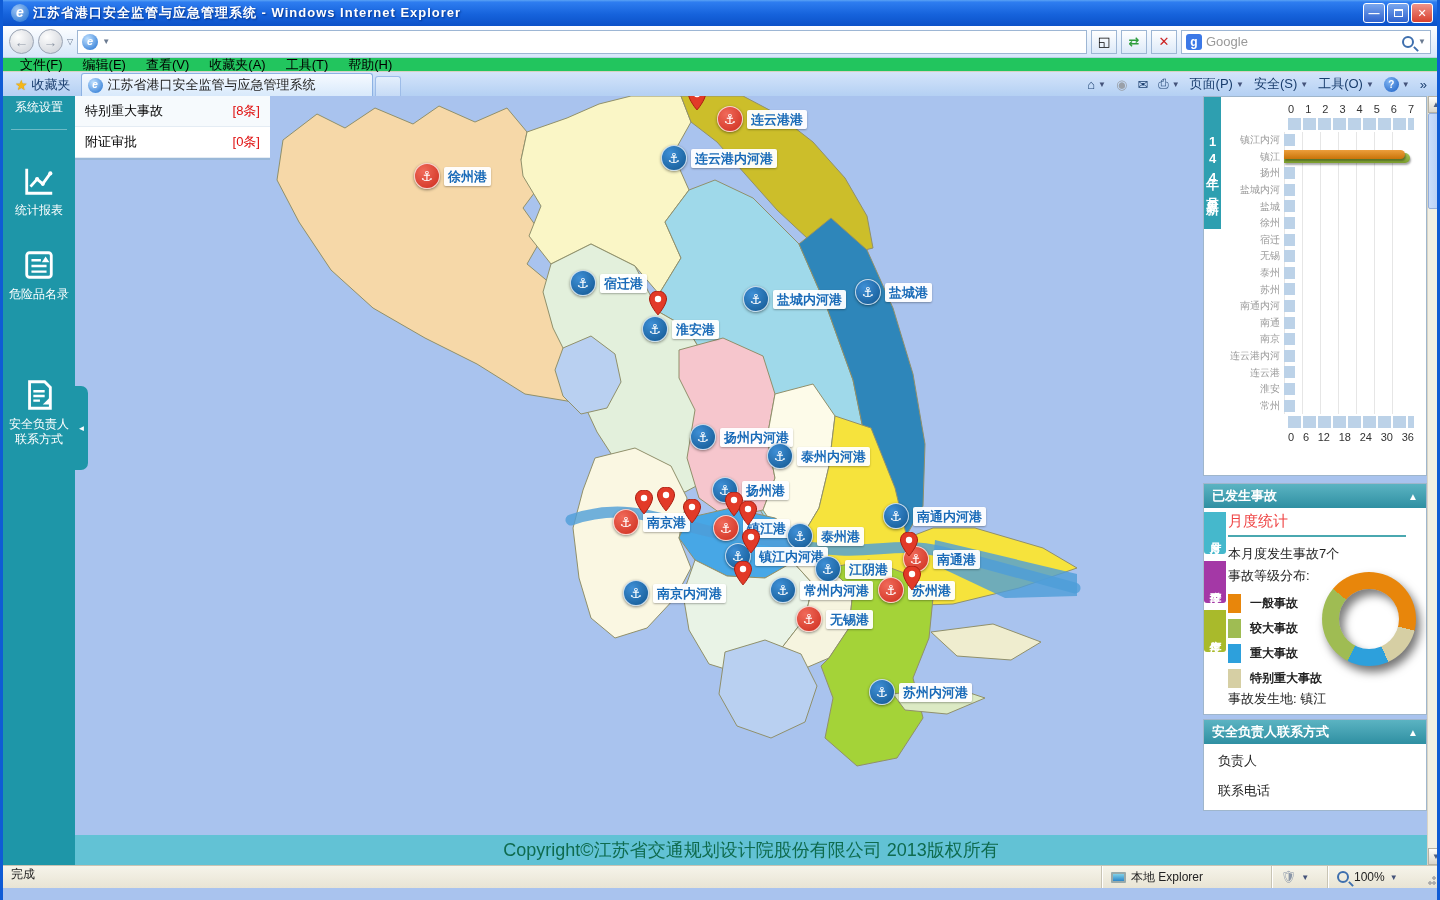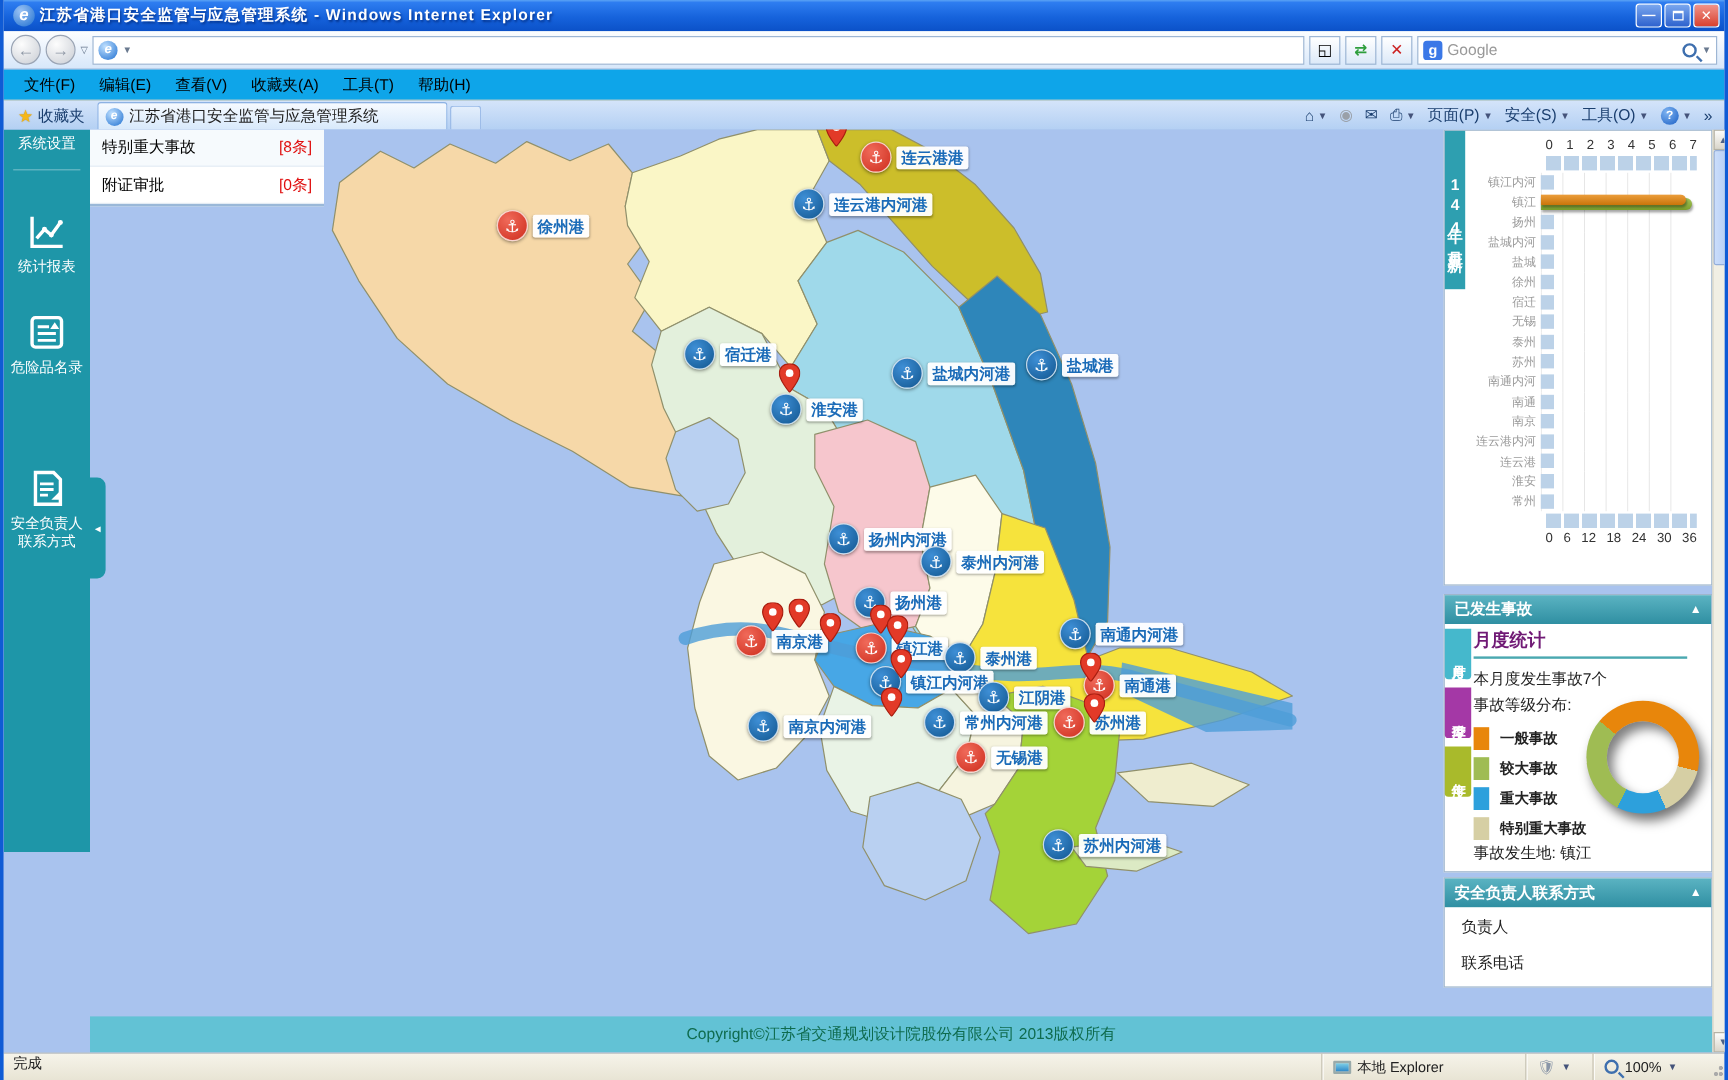--- a/index.html
+++ b/index.html
@@ -32,41 +32,41 @@
     display:flex;align-items:center;justify-content:center;font-size:13px;}
   .sqbtn.refresh{color:#2E9E3C;font-weight:bold;}
   .sqbtn.stop{color:#CC2222;font-weight:bold;}
   .searchbox{width:250px;height:24px;background:#fff;border:1px solid #9DB6D4;display:flex;align-items:center;padding:0 4px;gap:4px;}
   .gicon{width:16px;height:16px;background:#3B78E7;border-radius:3px;color:#fff;font-size:12px;font-weight:bold;text-align:center;line-height:16px;}
   .searchbox input{border:none;outline:none;flex:1;font-size:13px;color:#444;}
   .searchbox input::placeholder{color:#999;}
   .mag{width:12px;height:12px;border:2px solid #3E6FAE;border-radius:50%;position:relative;}
   .mag::after{content:"";position:absolute;width:6px;height:2px;background:#3E6FAE;transform:rotate(45deg);left:9px;top:10px;}
   
-  .menurow{height:26px;background:#0ea5e9;border-bottom:1px solid #D6D2C2;display:flex;align-items:flex-end;padding:0 8px;gap:2px;}
+  .menurow{height:14px;background:#22c55e;border-bottom:1px solid #D6D2C2;display:flex;align-items:center;padding:0 8px;gap:2px;}
   .menuitem{font-size:13px;color:#000;padding:3px 9px;}
   
   .tabrow{height:24px;background:linear-gradient(#D4E4FA,#B4D0F3);display:flex;align-items:flex-end;padding:0 2px;}
   .favbtn{display:flex;align-items:center;gap:4px;font-size:13px;padding:0 10px;height:22px;color:#1A3E6E;}
   .star{color:#F5B718;font-size:14px;text-shadow:0 0 1px #B57F00;}
   .tab{display:flex;align-items:center;gap:5px;width:292px;height:23px;padding:0 6px;font-size:13px;color:#222;
     background:linear-gradient(#F6FAFF,#D8E9FB);border:1px solid #8DB2E3;border-bottom:none;border-radius:3px 3px 0 0;}
   .tab .ie-mini2{width:15px;height:15px;border-radius:50%;background:radial-gradient(circle at 35% 30%,#BFE0FF,#1E6FD0);
     color:#fff;font-size:10px;font-weight:bold;font-style:italic;text-align:center;line-height:14px;flex:none;}
   .tab span{white-space:nowrap;overflow:hidden;}
   .tabstub{width:26px;height:20px;background:linear-gradient(#E4EFFC,#C6DBF6);border:1px solid #9DBCE8;border-bottom:none;border-radius:3px 3px 0 0;margin-left:2px;}
   .cmdbar{margin-left:auto;display:flex;align-items:center;gap:10px;padding:0 8px;height:24px;font-size:13px;color:#1A3E6E;}
   .cmditem{display:flex;align-items:center;gap:3px;}
   .cmdico{font-size:13px;}
   .drop{font-size:8px;color:#44537A;}
   .helpcirc{width:15px;height:15px;border-radius:50%;background:radial-gradient(circle at 35% 30%,#7FB4F2,#1B5FC4);color:#fff;font-size:10px;font-weight:bold;text-align:center;line-height:15px;}
   
   .viewport{position:relative;width:1440px;height:769px;background:#A9C3EE;overflow:hidden;}
   
-  .sidebar{position:absolute;left:0;top:0;width:72px;height:602px;background:#1E96A8;color:#fff;z-index:8;}
+  .sidebar{position:absolute;left:0;top:0;width:72px;height:769px;background:#1E96A8;color:#fff;z-index:8;}
   .sb-item{display:flex;flex-direction:column;align-items:center;gap:5px;padding:10px 2px;text-align:center;}
   .sb-item .lbl{font-size:12px;line-height:15px;}
   .sb-item svg{width:34px;height:34px;}
   .sb-divider{height:1px;background:rgba(255,255,255,.35);margin:4px 8px;}
   .sb-collapse{position:absolute;left:72px;top:290px;width:13px;height:84px;background:#1E96A8;border-radius:0 7px 7px 0;
     color:#fff;font-size:8px;display:flex;align-items:center;justify-content:center;z-index:9;}
   
   .notice{position:absolute;left:72px;top:0;width:195px;background:#fff;border-bottom:2px solid #9AB8D8;z-index:7;font-size:13px;}
   .notice .nrow{display:flex;justify-content:space-between;padding:6px 10px;border-bottom:1px solid #E4ECF4;}
   .notice .nrow:nth-child(odd){background:#F6FAFD;}
@@ -78,21 +78,21 @@
   .port{position:absolute;display:flex;align-items:center;gap:4px;z-index:5;pointer-events:auto;}
   .anch{width:26px;height:26px;border-radius:50%;display:flex;align-items:center;justify-content:center;color:#fff;
     font-size:14px;box-shadow:0 1px 3px rgba(0,0,0,.45);border:1px solid rgba(255,255,255,.75);flex:none;}
   .port.red .anch{background:radial-gradient(circle at 35% 30%,#F06A5A,#CE2D1D);}
   .port.blue .anch{background:radial-gradient(circle at 35% 30%,#3E8FD6,#11568F);}
   .plabel{background:rgba(255,255,255,.95);color:#1A6BB8;font-weight:bold;font-size:13px;padding:0 4px;line-height:19px;
     border-radius:2px;box-shadow:0 1px 2px rgba(0,0,0,.3);white-space:nowrap;}
   .pin{position:absolute;z-index:6;}
   
   .copyright{position:absolute;left:72px;top:739px;width:1352px;height:30px;background:#62C2D5;
-    display:flex;align-items:center;justify-content:center;font-size:13px;color:#0F6B4E;z-index:6;}
+    display:flex;align-items:center;justify-content:center;font-size:18px;color:#0F6B4E;z-index:6;}
   
   .rightcol{position:absolute;left:1200px;top:0;width:224px;z-index:9;}
   .panel{background:#fff;border:1px solid #9FB6CC;}
   .chartpanel{position:relative;height:380px;}
   .update-strip{position:absolute;left:0;top:0;width:17px;height:132px;background:#2E9FB0;color:#fff;
     writing-mode:vertical-rl;text-orientation:upright;font-size:13px;font-weight:bold;text-align:center;letter-spacing:2px;}
   .chart{position:absolute;left:18px;top:6px;right:6px;bottom:4px;}
   .axisrow{display:flex;justify-content:space-between;margin-left:66px;width:126px;font-size:11px;color:#333;}
   .band{margin-left:66px;width:126px;height:12px;background:repeating-linear-gradient(90deg,#BCD2E8 0 13px,#FFF 13px 15px);margin-top:3px;margin-bottom:2px;}
   .band.b2{margin-top:2px;margin-bottom:3px;}
@@ -106,21 +106,21 @@
   .bbar.s1{top:4px;height:10px;z-index:1;}
   .apanel{margin-top:7px;height:232px;position:relative;}
   .phead{height:24px;background:linear-gradient(#5BB3C2,#2F8FA2);color:#fff;font-size:13px;font-weight:bold;
     display:flex;align-items:center;justify-content:space-between;padding:0 8px;}
   .phead .arr{font-size:10px;}
   .tabrail{position:absolute;left:0;top:28px;width:22px;}
   .vtab{width:22px;min-height:42px;margin-bottom:7px;color:#fff;font-size:12px;font-weight:bold;
     display:flex;align-items:center;justify-content:center;text-align:center;border-radius:0 0 3px 3px;
     writing-mode:vertical-rl;text-orientation:upright;padding:4px 0;}
   .abody{position:absolute;left:24px;right:4px;top:26px;bottom:4px;font-size:13px;color:#222;}
-  .aheading{color:#701a75;font-size:15px;font-weight:bold;padding-top:2px;}
+  .aheading{color:#ef4444;font-size:15px;font-weight:normal;padding-top:2px;}
   .aline{height:2px;background:#4AA8B0;margin:4px 0 8px 0;width:178px;}
   .asum{margin-bottom:4px;}
   .alegend{margin-top:6px;}
   .litem{display:flex;align-items:center;gap:9px;height:25px;}
   .lsw{width:13px;height:19px;flex:none;}
   .llab{font-weight:bold;font-size:12px;}
   .donut{position:absolute;right:6px;top:62px;width:94px;height:94px;border-radius:50%;
     filter:drop-shadow(4px 6px 5px rgba(0,0,0,.55));}
   .donut::after{content:"";position:absolute;left:17px;top:17px;width:60px;height:60px;border-radius:50%;background:#fff;
     box-shadow:inset 5px 6px 9px rgba(0,0,0,.5);}

